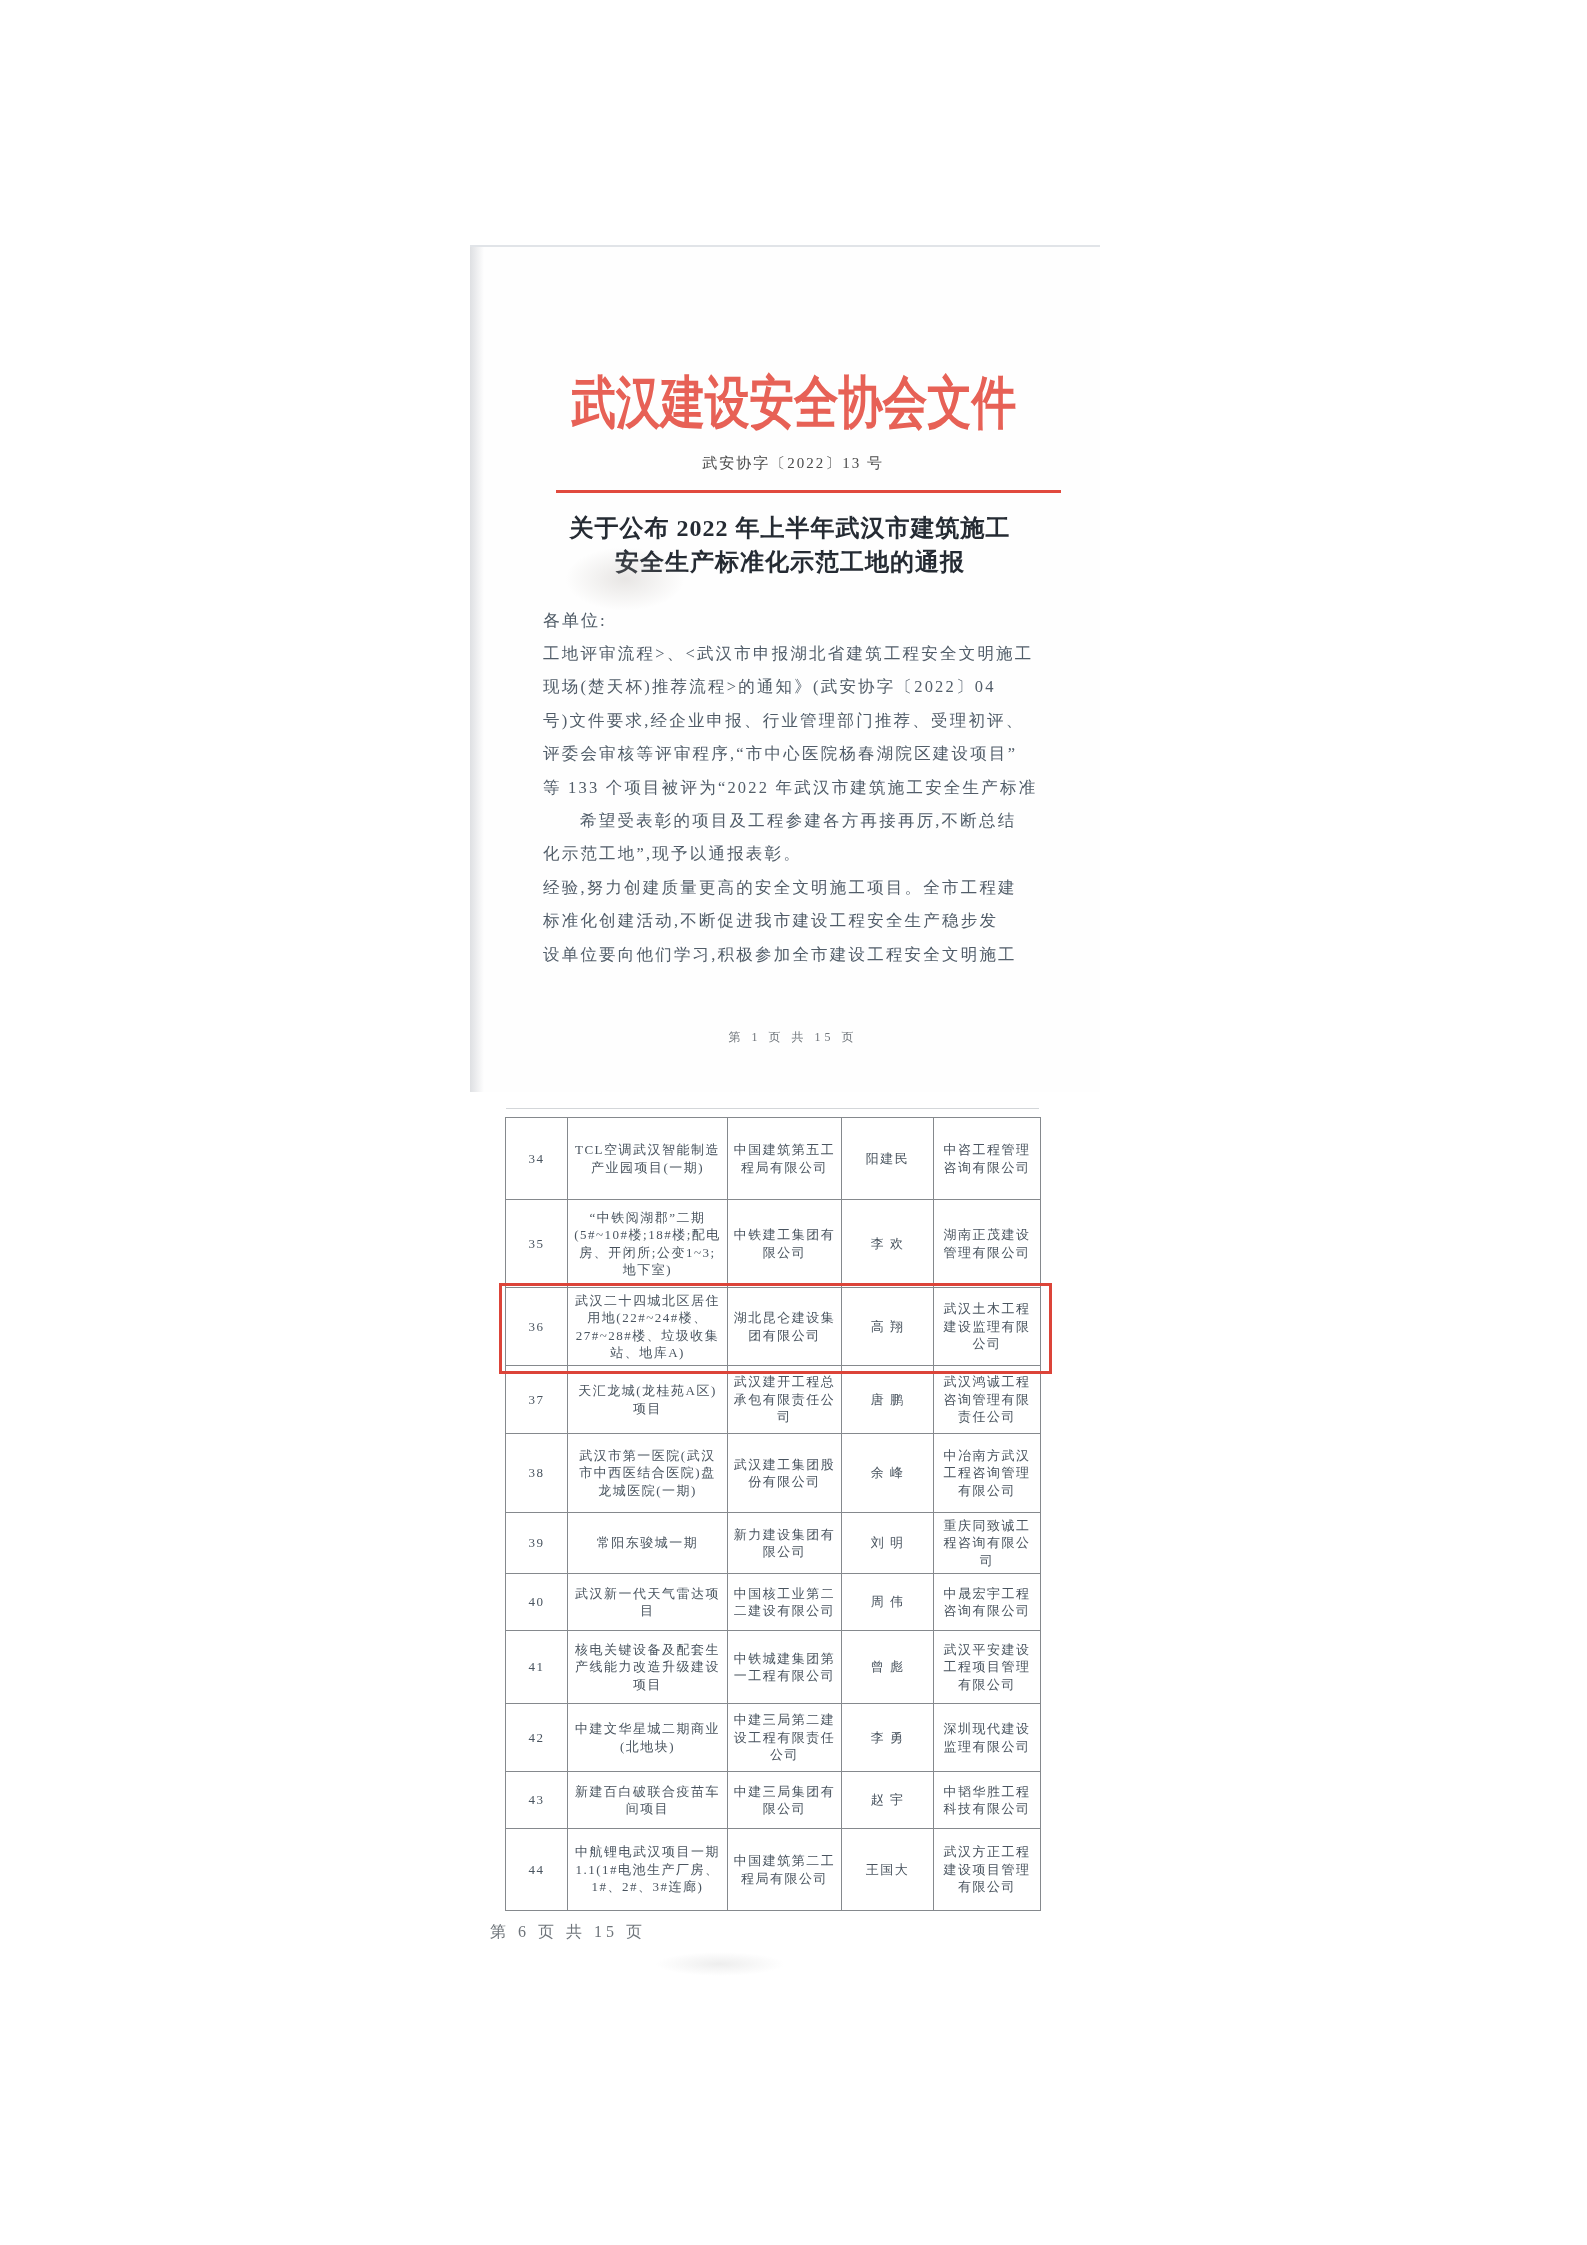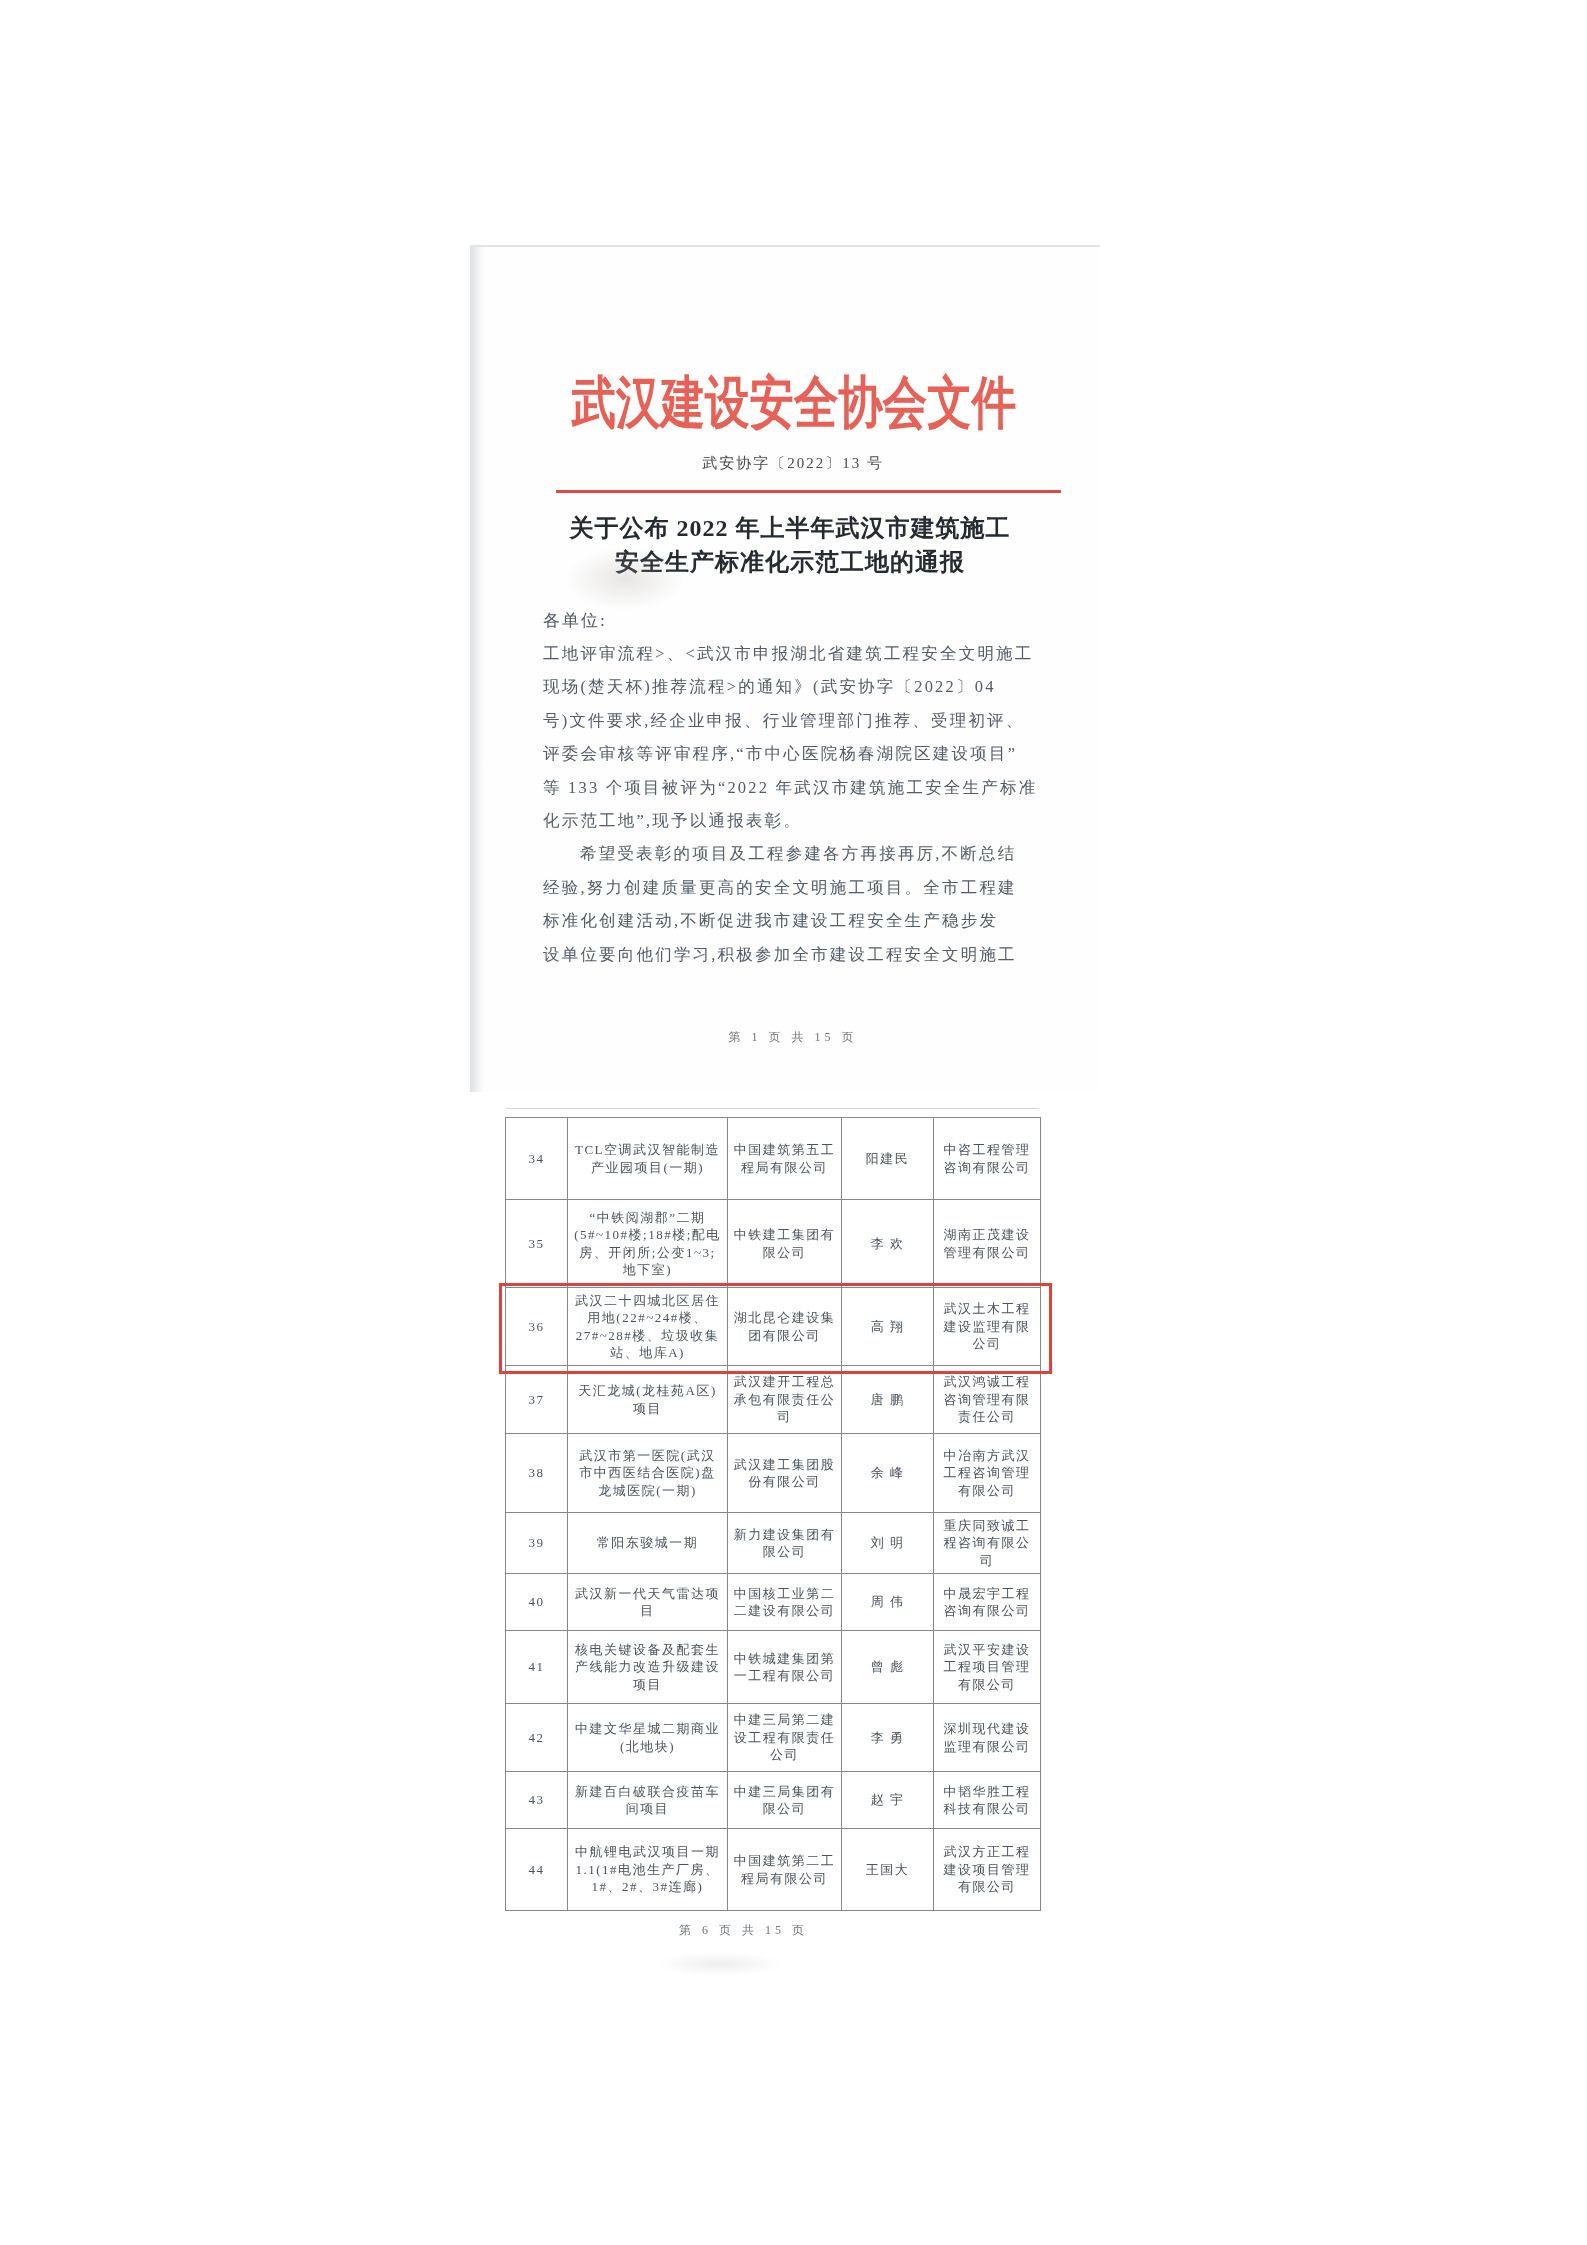--- a/index.html
+++ b/index.html
@@ -62,22 +62,22 @@
   .award-table td {
     border:1px solid #85898d; text-align:center; vertical-align:middle;
     font-size:13px; color:#49545f; letter-spacing:1.5px; line-height:17.5px;
     padding:2px 5px; overflow:hidden;
   }
   .highlight-box {
     position:absolute; left:499px; top:1283px; width:547px; height:85px;
     border:3px solid #dc4439; pointer-events:none;
   }
   .page-footer6 {
-    position:absolute; left:476px; top:1922px; width:535px; text-align:center;
-    font-size:12px; color:#6e747a; letter-spacing:4px;
+    position:absolute; left:490px; top:1922px; width:535px; 
+    font-size:16px; color:#6e747a; letter-spacing:4px;
   }
   .scan-smudge {
     position:absolute; left:655px; top:1952px; width:130px; height:24px;
     background:radial-gradient(ellipse at center, rgba(205,205,205,0.35), rgba(255,255,255,0) 70%);
   }
 </style>
 </head>
 <body>
 
 <div class="canvas">
@@ -99,22 +99,22 @@
     <div class="stamp-artifact"></div>
 
     <div class="salutation">各单位:</div>
 
     <div class="doc-body">
       <div class="bline">工地评审流程&gt;、&lt;武汉市申报湖北省建筑工程安全文明施工</div>
       <div class="bline">现场(楚天杯)推荐流程&gt;的通知》(武安协字〔2022〕04</div>
       <div class="bline">号)文件要求,经企业申报、行业管理部门推荐、受理初评、</div>
       <div class="bline">评委会审核等评审程序,“市中心医院杨春湖院区建设项目”</div>
       <div class="bline">等 133 个项目被评为“2022 年武汉市建筑施工安全生产标准</div>
+      <div class="bline indent">希望受表彰的项目及工程参建各方再接再厉,不断总结</div>
       <div class="bline">化示范工地”,现予以通报表彰。</div>
-      <div class="bline indent">希望受表彰的项目及工程参建各方再接再厉,不断总结</div>
       <div class="bline">经验,努力创建质量更高的安全文明施工项目。全市工程建</div>
       <div class="bline">标准化创建活动,不断促进我市建设工程安全生产稳步发</div>
       <div class="bline">设单位要向他们学习,积极参加全市建设工程安全文明施工</div>
     </div>
 
     <div class="page-footer">第 1 页 共 15 页</div>
   </section>
 
   <div class="ghost-line"></div>
 

